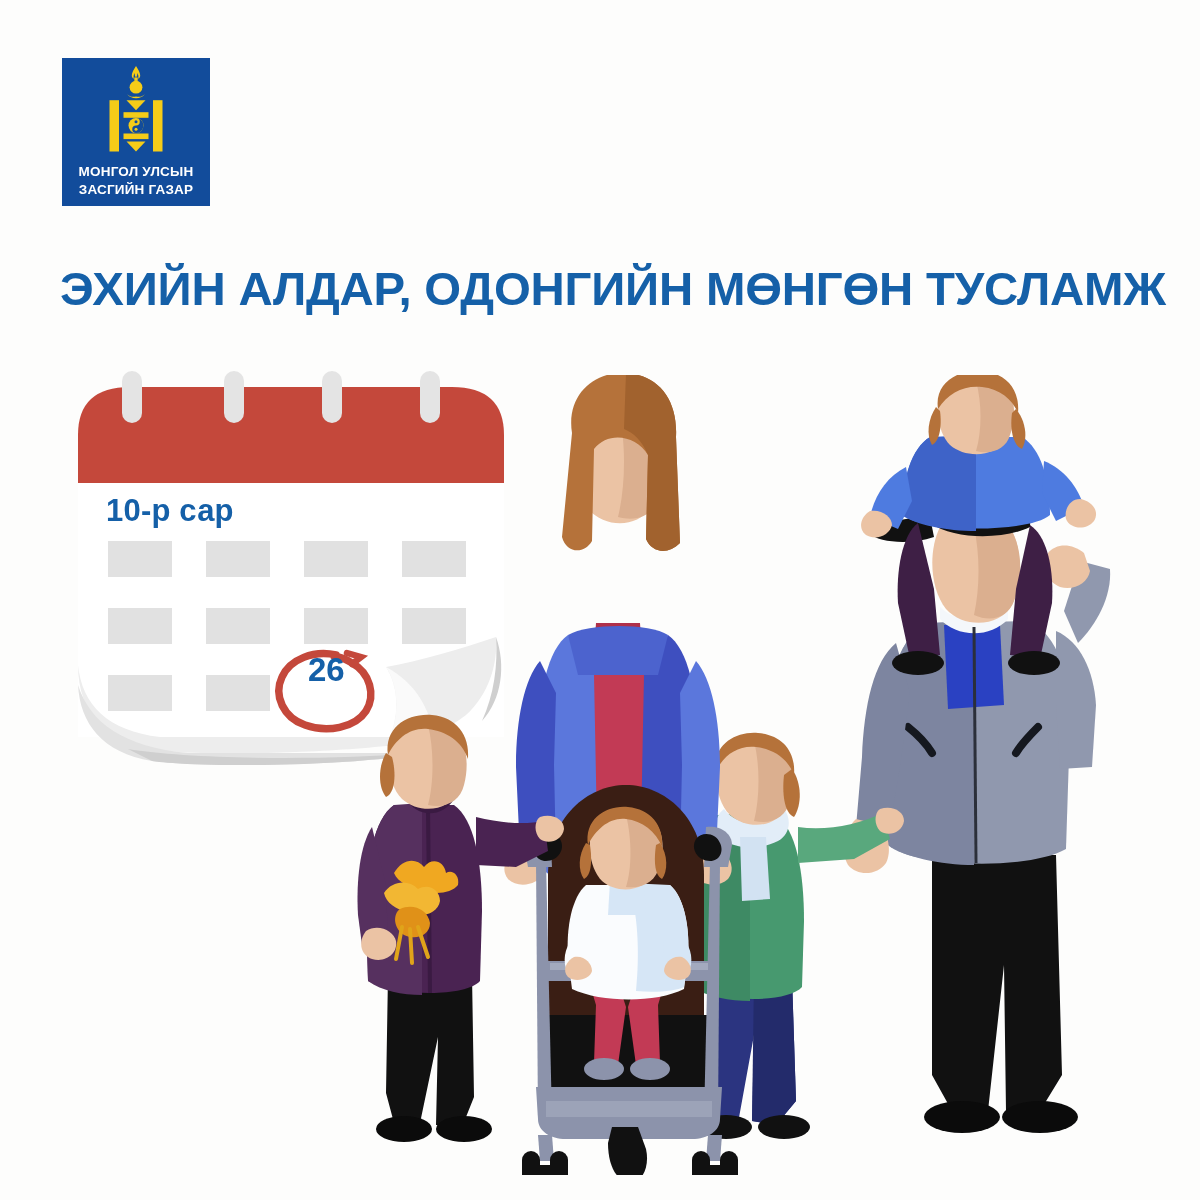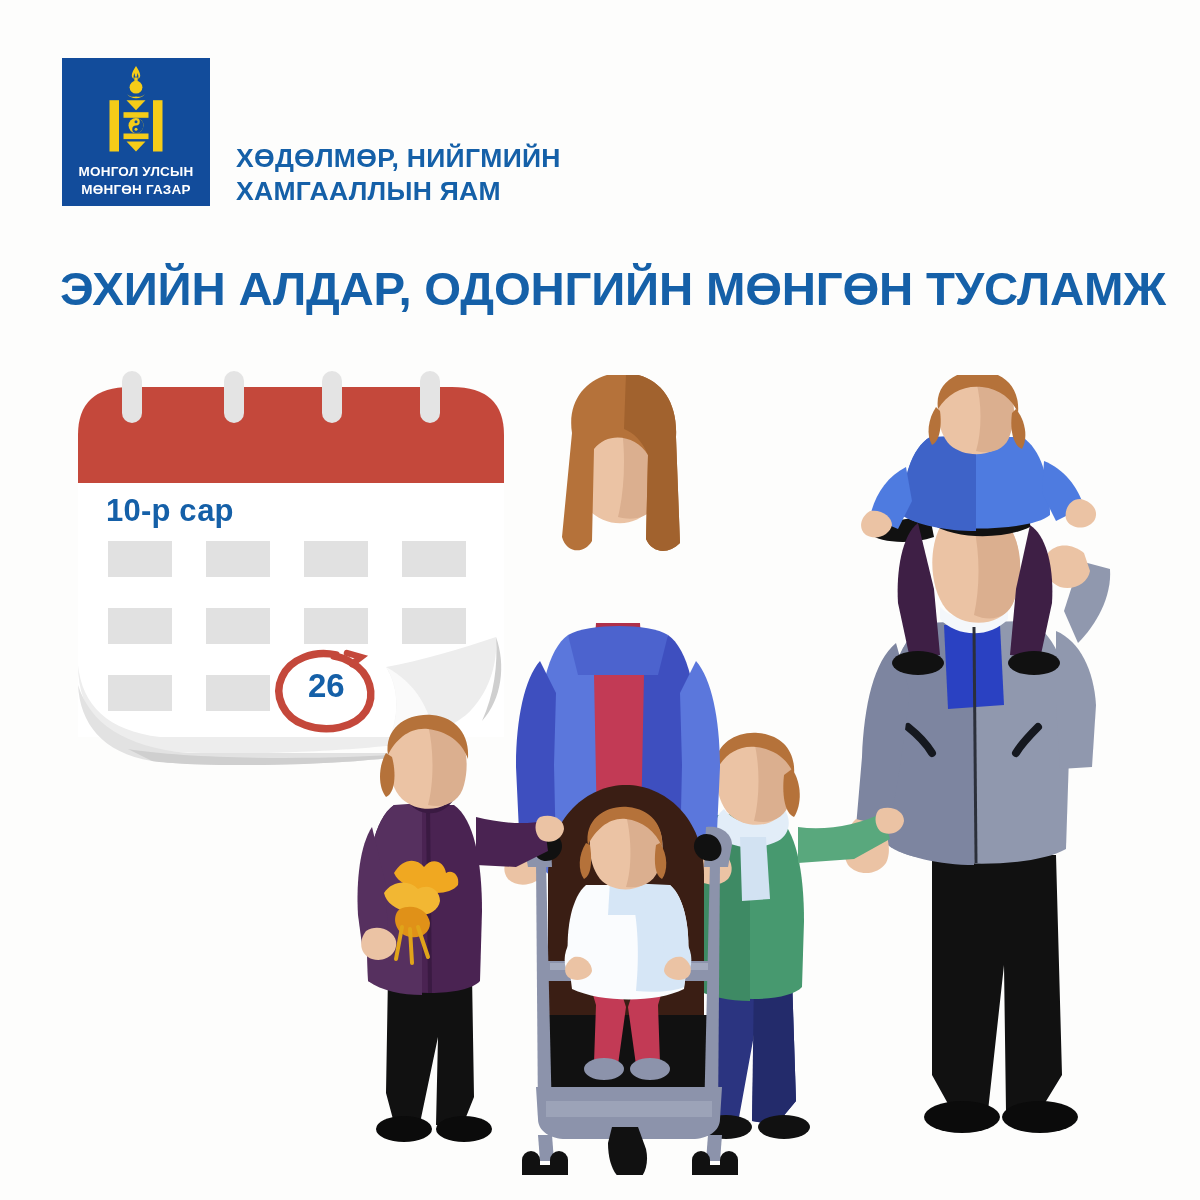--- a/index.html
+++ b/index.html
@@ -94,21 +94,21 @@
     left: 38px;
     top: 128px;
     color: #1560A8;
     font-size: 31px;
     font-weight: bold;
     letter-spacing: 0.2px;
   }
   .cal-day-number {
     position: absolute;
     left: 240px;
-    top: 302px;
+    top: 286px;
     color: #1560A8;
     font-size: 33px;
     font-weight: bold;
   }
 
   
   .family {
     position: absolute;
     left: 340px;
     top: 375px;
@@ -151,25 +151,23 @@
         <g fill="#124C9B">
           <path d="M33 52.1 a7.5 7.5 0 0 1 0 15 a3.75 3.75 0 0 1 0 -7.5 a3.75 3.75 0 0 0 0 -7.5 Z"></path>
           <circle cx="33" cy="55.85" r="1.5"></circle>
         </g>
         <g fill="#F5CC18">
           <circle cx="33" cy="63.35" r="1.5"></circle>
         </g>
       </svg>
       <div class="logo-caption">
         <div>МОНГОЛ УЛСЫН</div>
-        <div>МӨНГӨН ГАЗАР</div>
+        <div>ЗАСГИЙН ГАЗАР</div>
       </div>
     </div>
-    <div class="ministry-name">ХӨДӨЛМӨР, НИЙГМИЙН
-ХАМГААЛЛЫН ЯАМ</div>
   </div>
 
   <div class="poster-title">ЭХИЙН АЛДАР, ОДОНГИЙН МӨНГӨН ТУСЛАМЖ</div>
 
   <div class="calendar">
     <svg class="cal-svg" width="444" height="400" viewBox="0 0 444 400">
       <defs>
         <clipPath id="calBodyClip">
           <path d="M10 100 L436 100 L436 370 L10 370 Z"></path>
         </clipPath>

